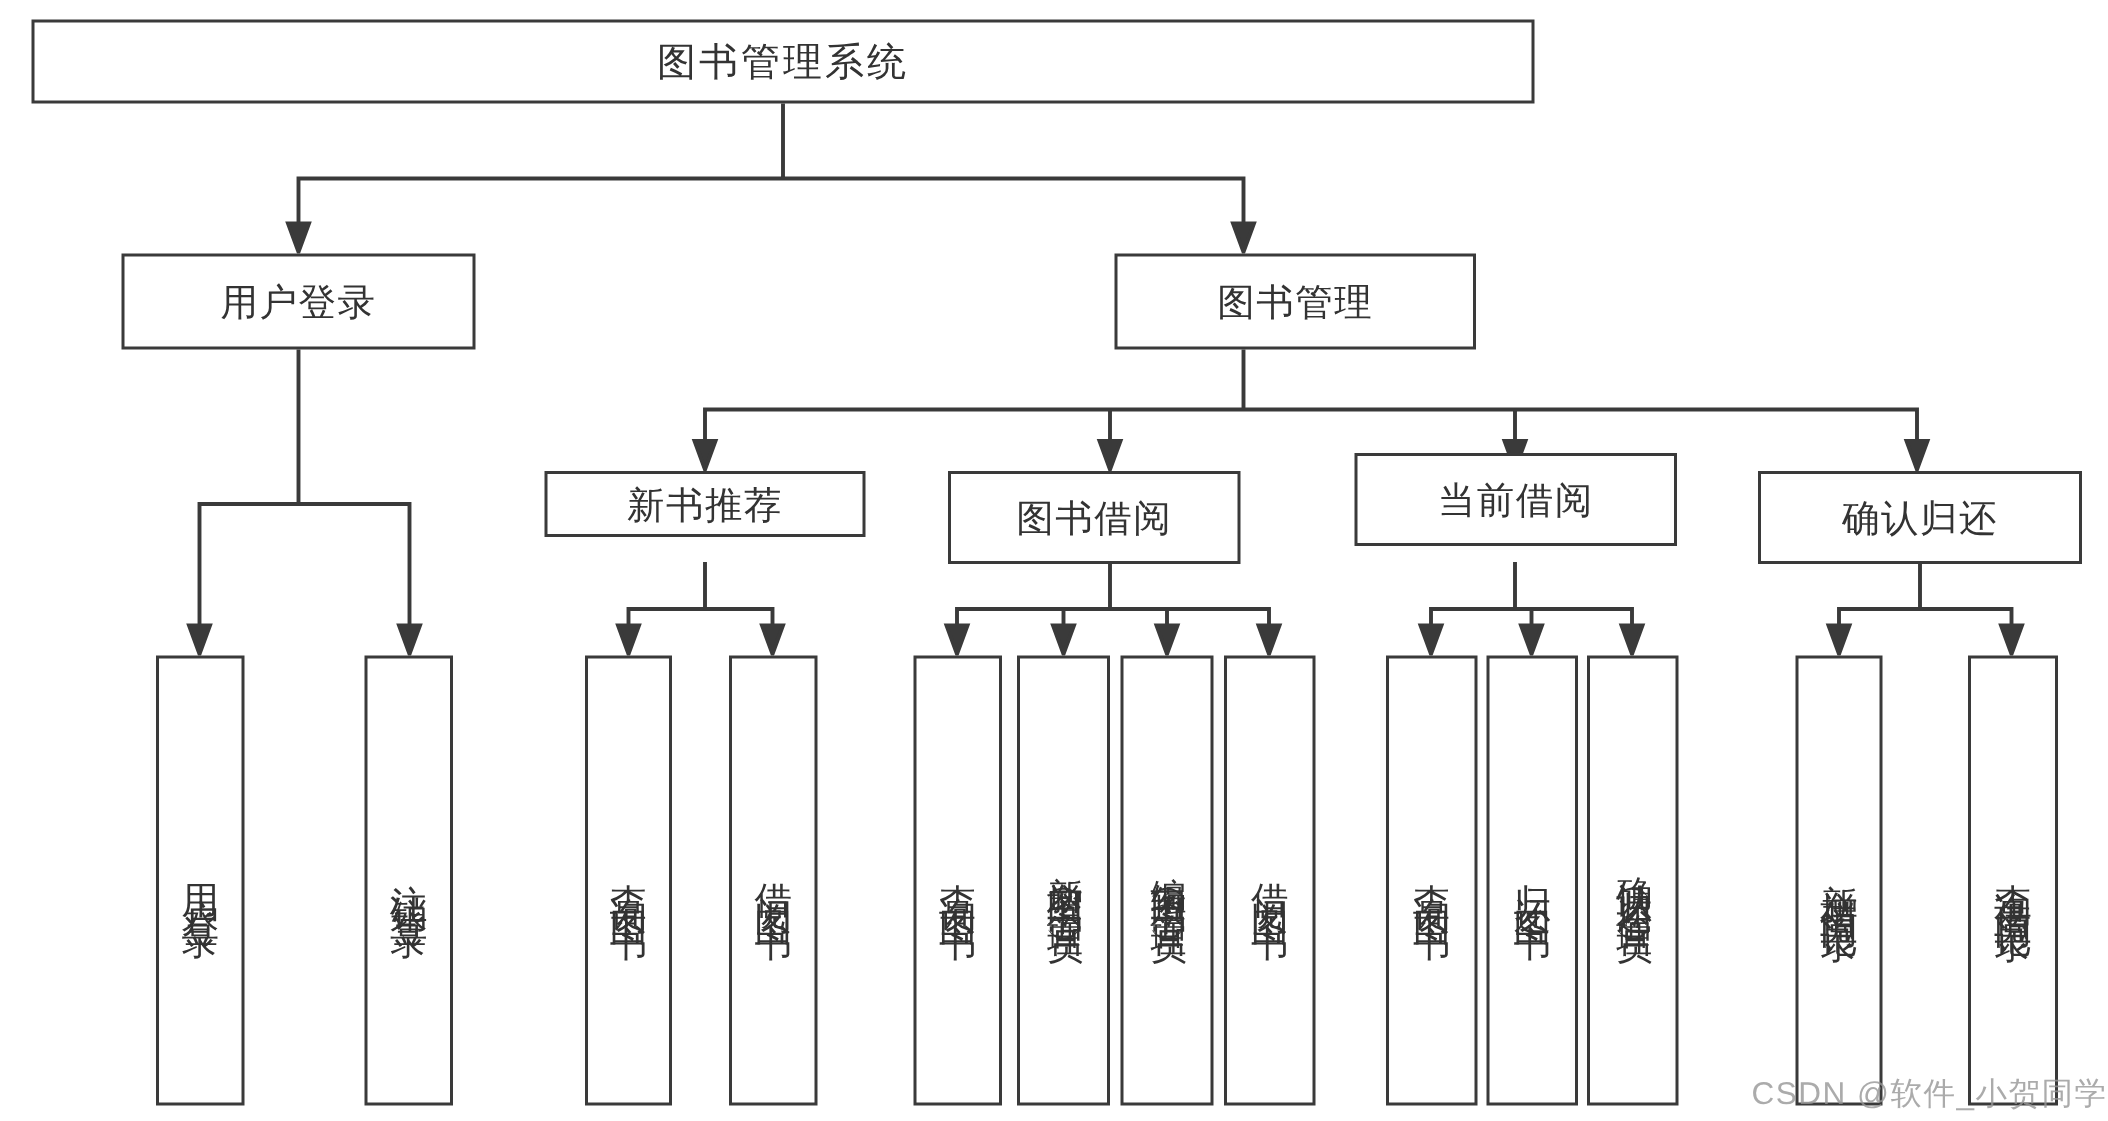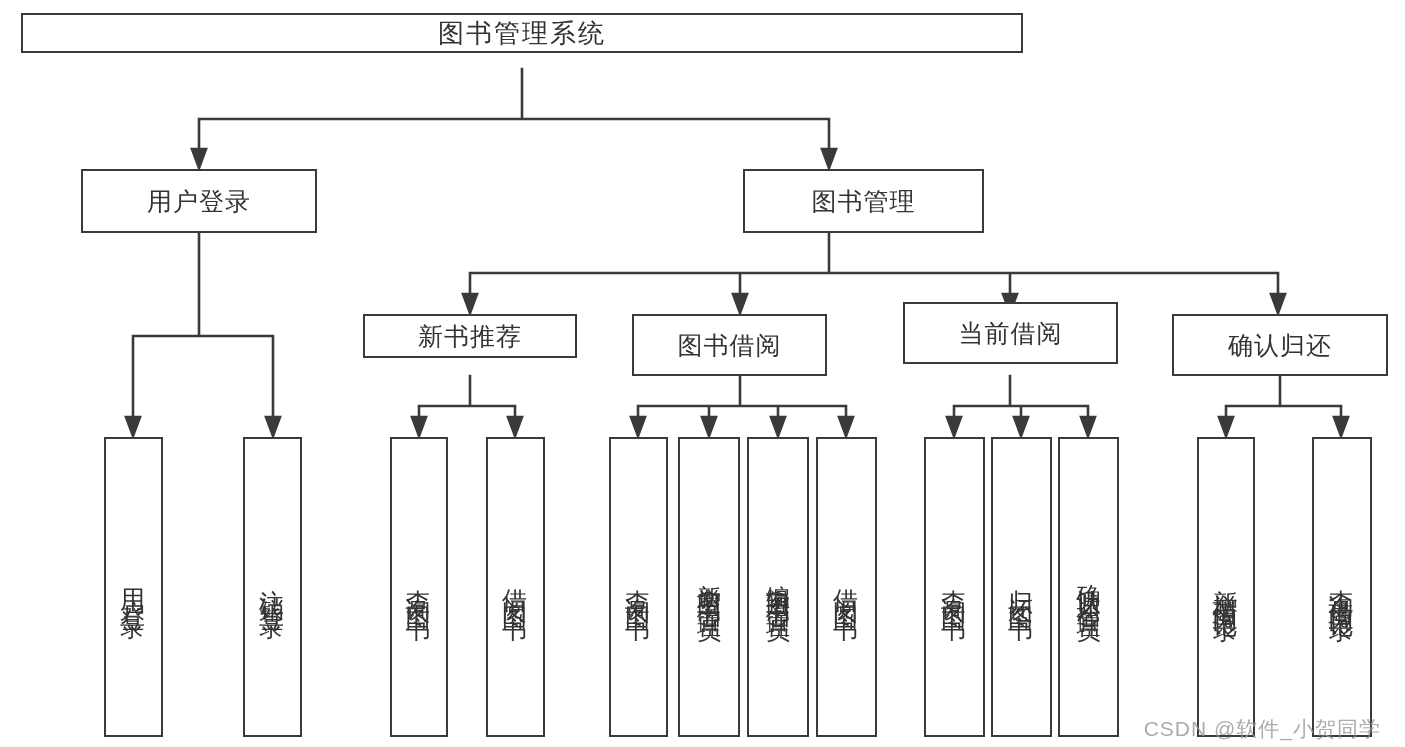--- a/index.html
+++ b/index.html
@@ -34,21 +34,21 @@
     text-orientation: mixed;
     font-size: 25px;
     letter-spacing: 9px;
     color: #333333;
     white-space: nowrap;
   }
   .vtext.medium { font-size: 25px; letter-spacing: 6px; }
   .vtext.long   { font-size: 24px; letter-spacing: 5px; }
   .watermark {
     position: absolute;
-    right: 24px;
+    right: 0;
     bottom: 4px;
     font-size: 21px;
     color: rgba(150, 150, 150, 0.8);
     letter-spacing: 1px;
     z-index: 5;
   }
 </style>
 </head>
 <body>
 
@@ -90,21 +90,21 @@
       <polygon points="1014,417 1028,417 1021,436"></polygon>
       <polygon points="1081,417 1095,417 1088,436"></polygon>
     </g>
     <g stroke="#3a3a3a" stroke-width="2.6" stroke-linecap="square" fill="#3a3a3a">
       <path d="M1280 376 V406 M1226 406 H1341 M1226 406 V418 M1341 406 V418" fill="none"></path>
       <polygon points="1219,417 1233,417 1226,436"></polygon>
       <polygon points="1334,417 1348,417 1341,436"></polygon>
     </g>
   </svg>
 
-  <div class="node hbox root-box" style="left:21px; top:13px; width:1002px; height:40px;align-items:flex-end;">
+  <div class="node hbox root-box" style="left:21px; top:13px; width:1002px; height:56px;">
     <span>图书管理系统</span>
   </div>
 
   <div class="node hbox" style="left:81px; top:169px; width:236px; height:64px;">
     <span>用户登录</span>
   </div>
   <div class="node hbox" style="left:712px; top:169px; width:241px; height:64px;margin-left:31px;">
     <span>图书管理</span>
   </div>
 

